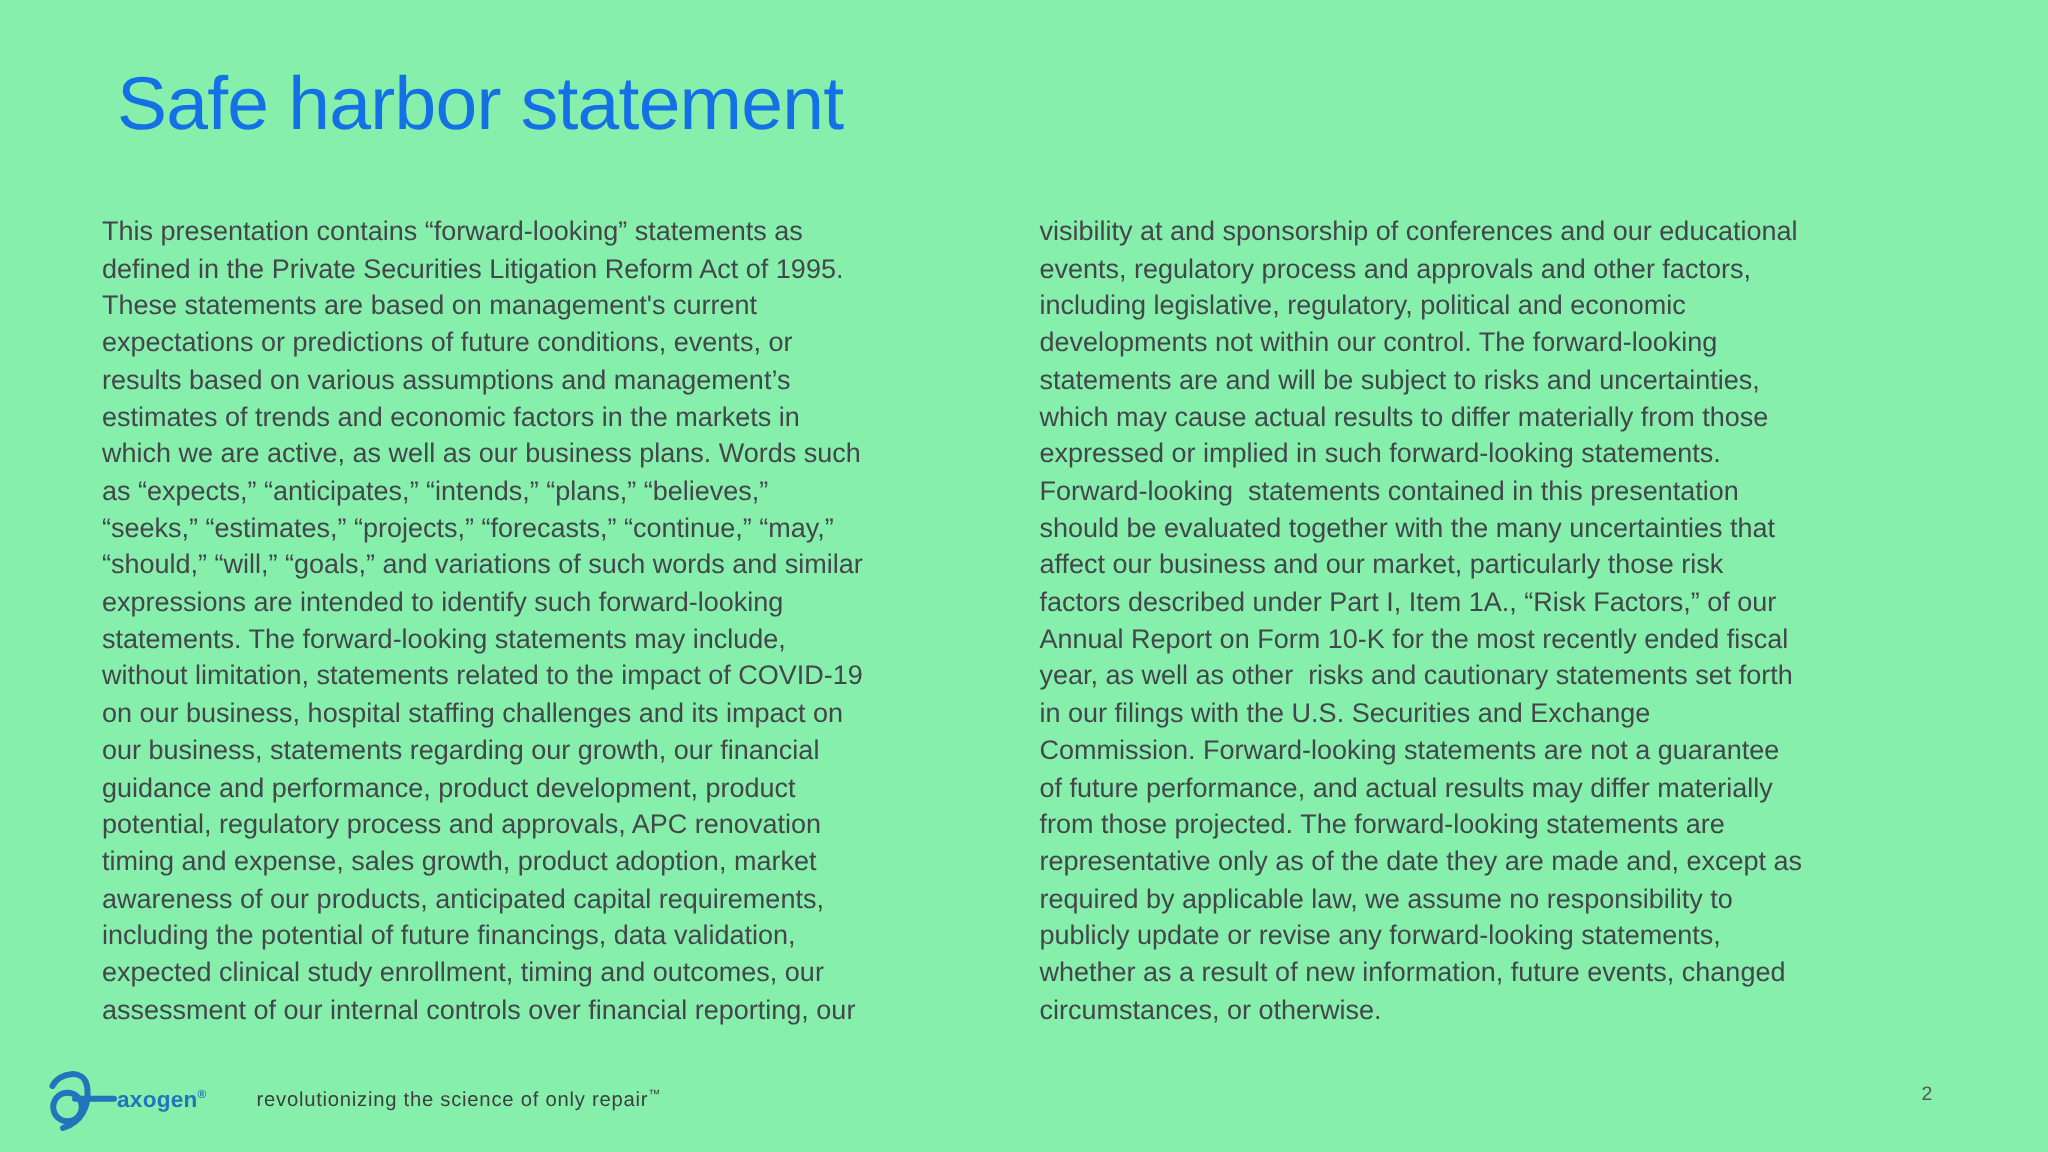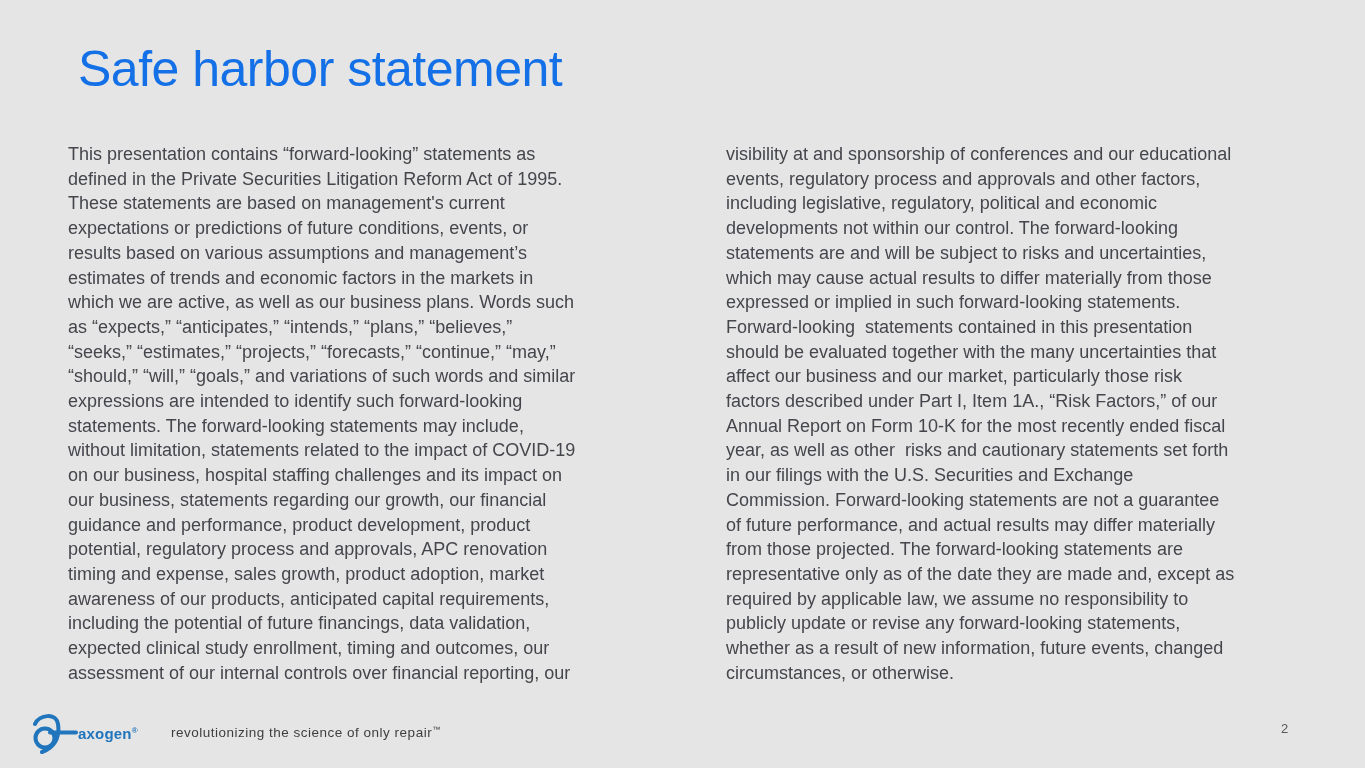--- a/index.html
+++ b/index.html
@@ -8,39 +8,39 @@
     width: 1365px;
     height: 768px;
     overflow: hidden;
     background: #ffffff;
     font-family: "Liberation Sans", sans-serif;
   }
   .slide {
     position: relative;
     width: 1365px;
     height: 768px;
-    background: #e5e5e5;
+    background: #86efac;
   }
   .title {
     position: absolute;
     left: 78px;
     top: 40px;
     margin: 0;
     font-size: 50px;
     font-weight: 400;
     letter-spacing: -0.5px;
     color: #1470E6;
     white-space: nowrap;
   }
   .columns {
     position: absolute;
     left: 68px;
     top: 142px;
     display: flex;
-    gap: 70px;
+    gap: 37px;
   }
   .col {
     width: 588px;
     font-size: 18px;
     line-height: 24.7px;
     color: #45464C;
     white-space: pre;
     letter-spacing: 0px;
   }
   .footer {

